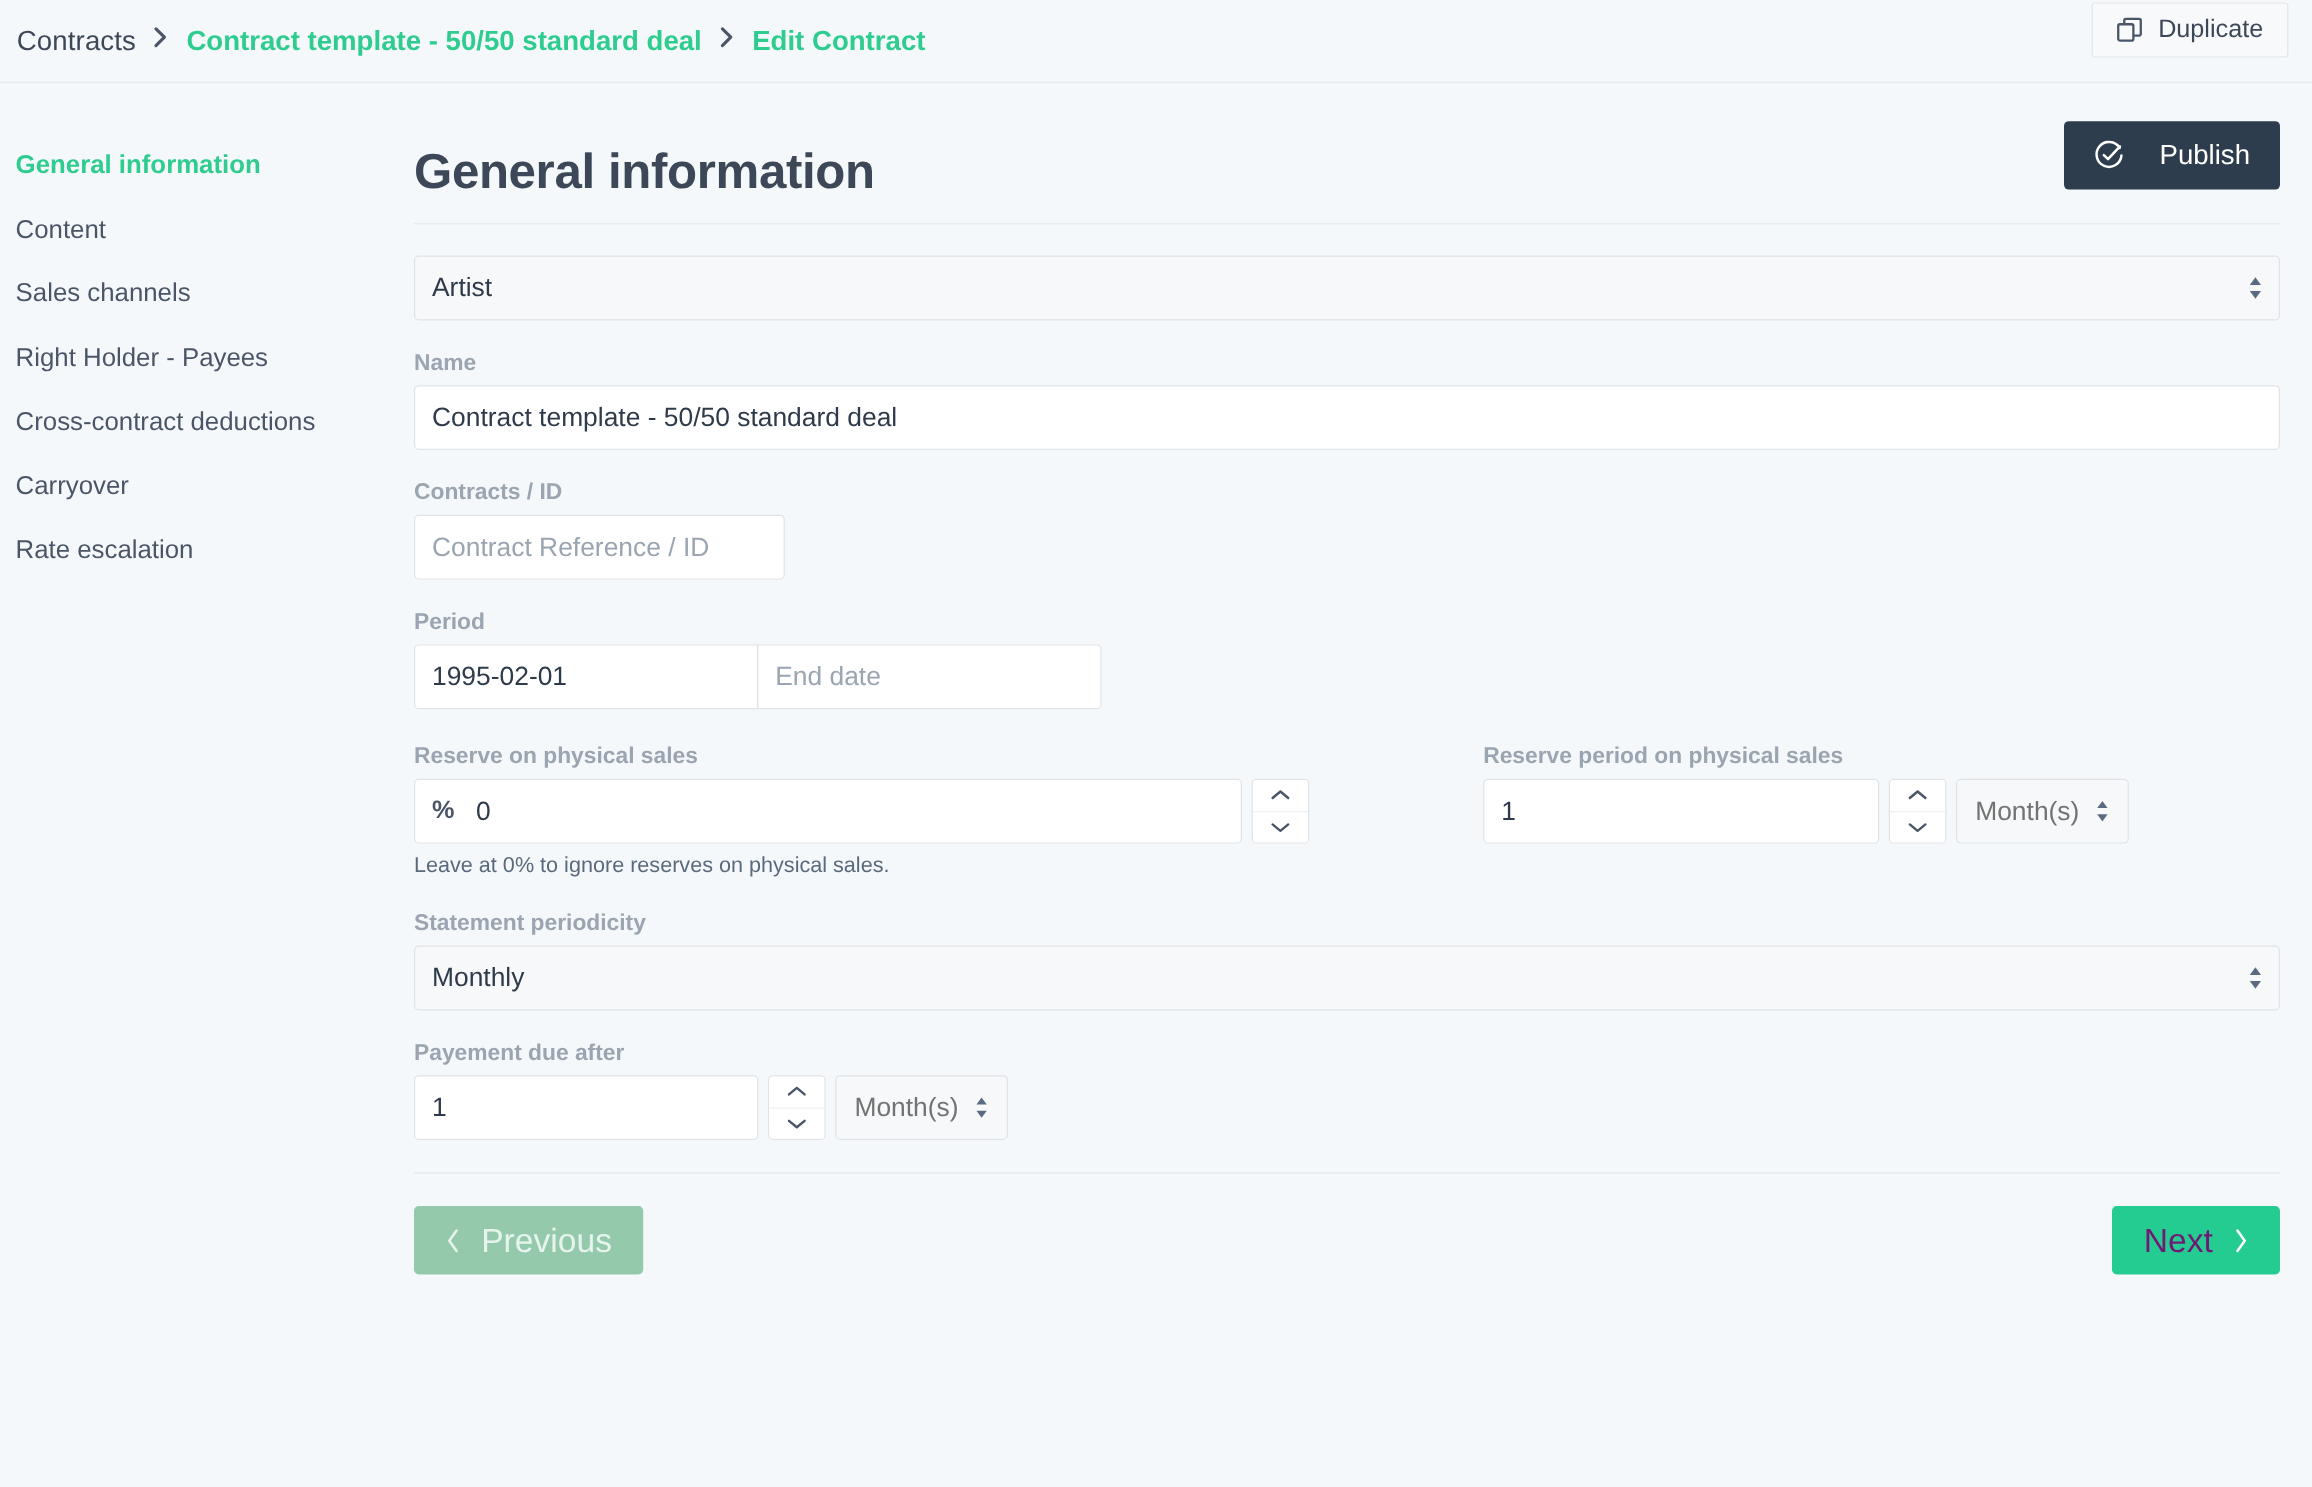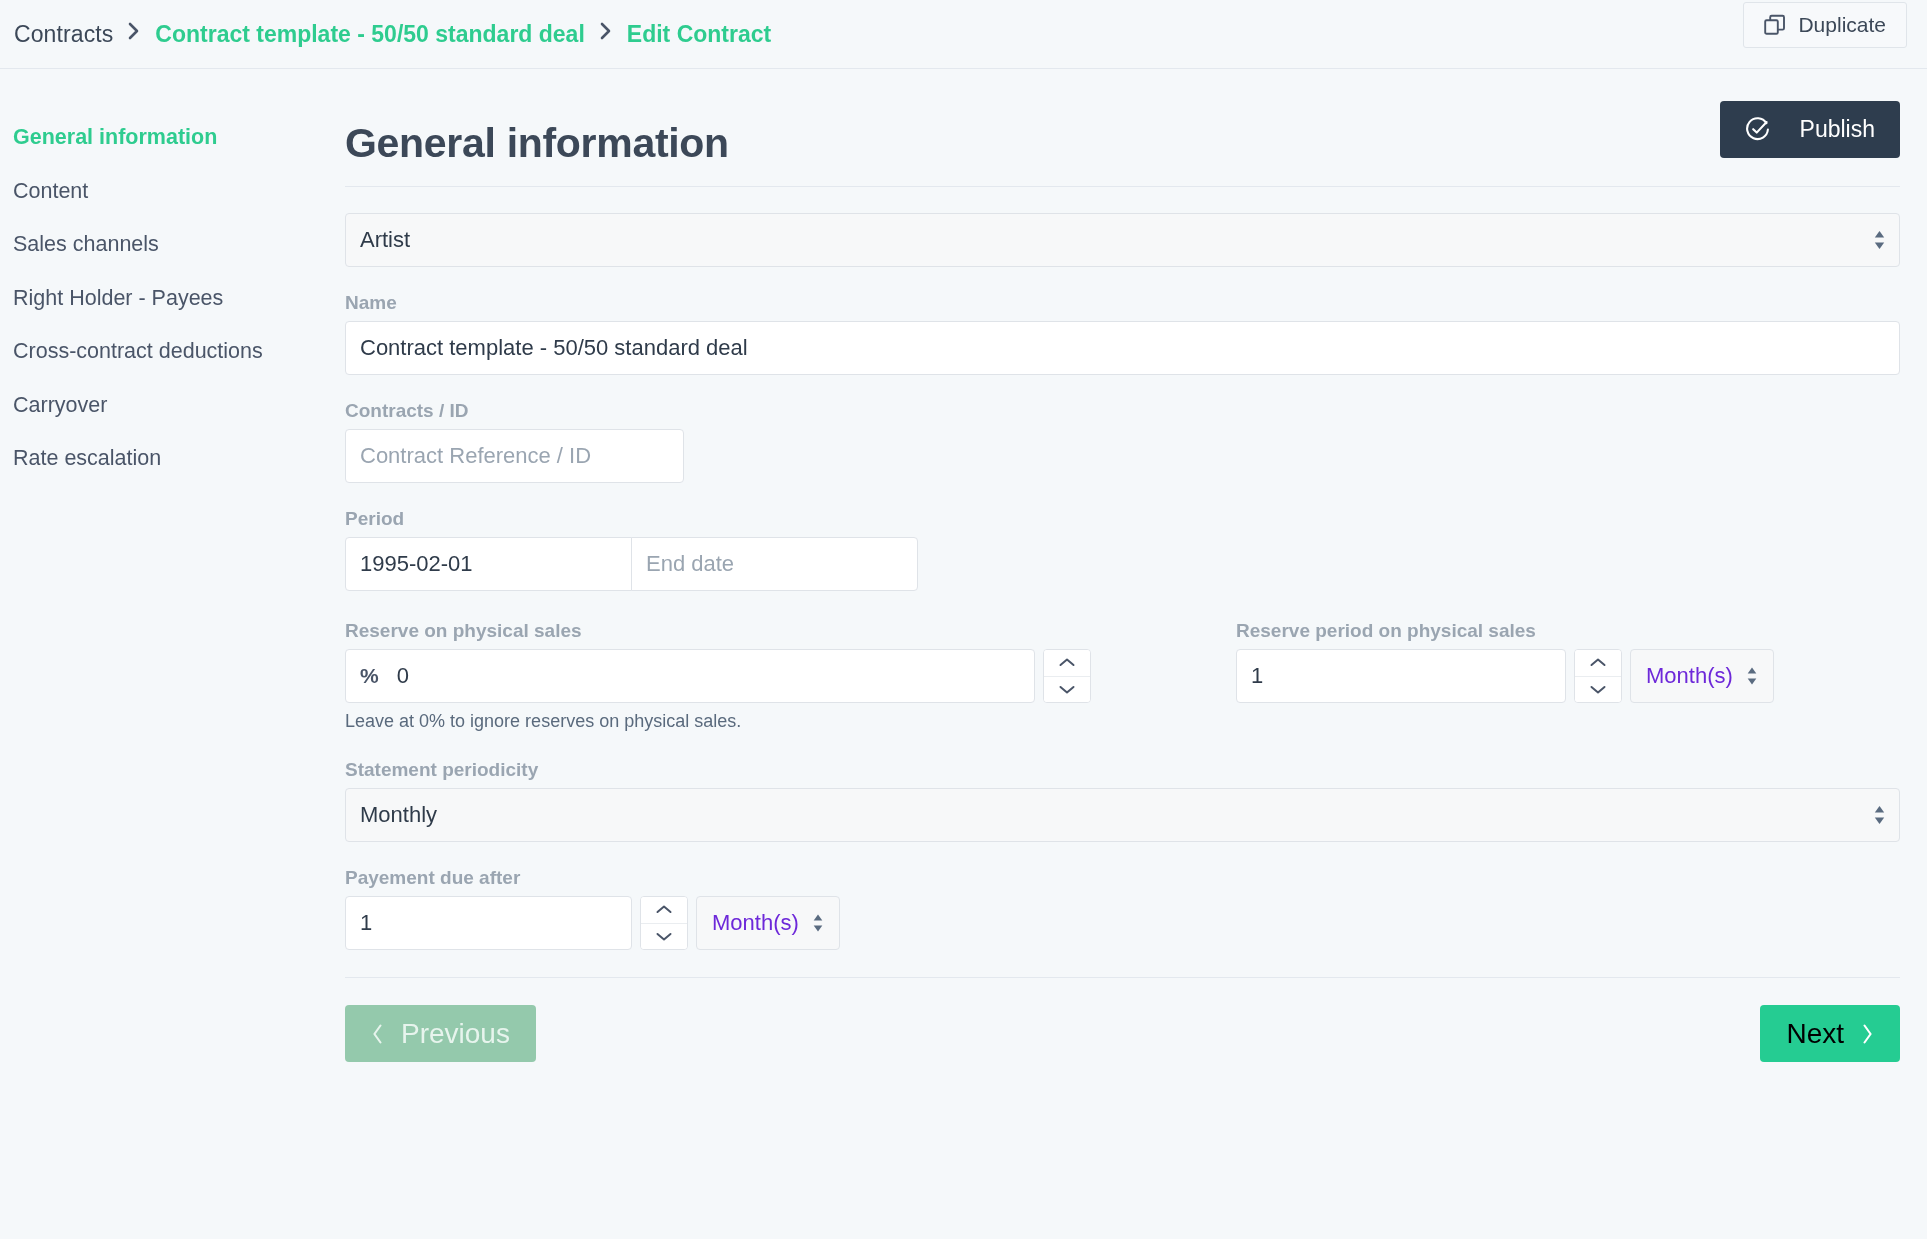--- a/index.html
+++ b/index.html
@@ -209,21 +209,21 @@
     height: 54px;
     border: 1px solid #dfe3e8;
     border-radius: 4px;
     background: #f7f8f9;
     margin-left: 8px;
     display: flex;
     align-items: center;
     gap: 13px;
     padding: 0 15px;
     font-size: 22px;
-    color: #6d28d9;
+    color: #737373;
     cursor: pointer;
     white-space: nowrap;
   }
   .unitsel svg { width: 12px; height: 20px; display: block; flex: 0 0 12px; }
 
   
   #reserve-input {
     width: 690px;
     gap: 18px;
   }
@@ -252,21 +252,21 @@
     height: 57px;
     display: flex; align-items: center; gap: 17px;
     padding: 12px 26px;
     border: none;
     border-radius: 4px;
     font-size: 28px;
     font-family: "Liberation Sans", sans-serif;
     cursor: pointer;
   }
   #prev-btn { background: #94c9ac; color: #e7f4ed; }
-  #next-btn { background: #25cc92; color: #000000; }
+  #next-btn { background: #25cc92; color: #701a75; }
   .navbtn svg { width: 13px; height: 22px; display: block; }
 </style>
 </head>
 <body>
 
 <div id="topbar">
   <nav id="breadcrumb">
     <span class="crumb-root">Contracts</span>
     <span class="crumb-sep">
       <svg viewBox="0 0 14 20">
@@ -336,21 +336,21 @@
 
       <div class="field mb-26">
         <label class="flabel">Name</label>
         <div class="ctl full">
           <span>Contract template - 50/50 standard deal</span>
         </div>
       </div>
 
       <div class="field mb-26">
         <label class="flabel">Contracts / ID</label>
-        <div class="ctl ph" style="width:339px">
+        <div class="ctl ph" style="width:309px">
           <span>Contract Reference / ID</span>
         </div>
       </div>
 
       <div class="field mb-32">
         <label class="flabel">Period</label>
         <div class="row" id="period-row">
           <div class="ctl">
             <span>1995-02-01</span>
           </div>

